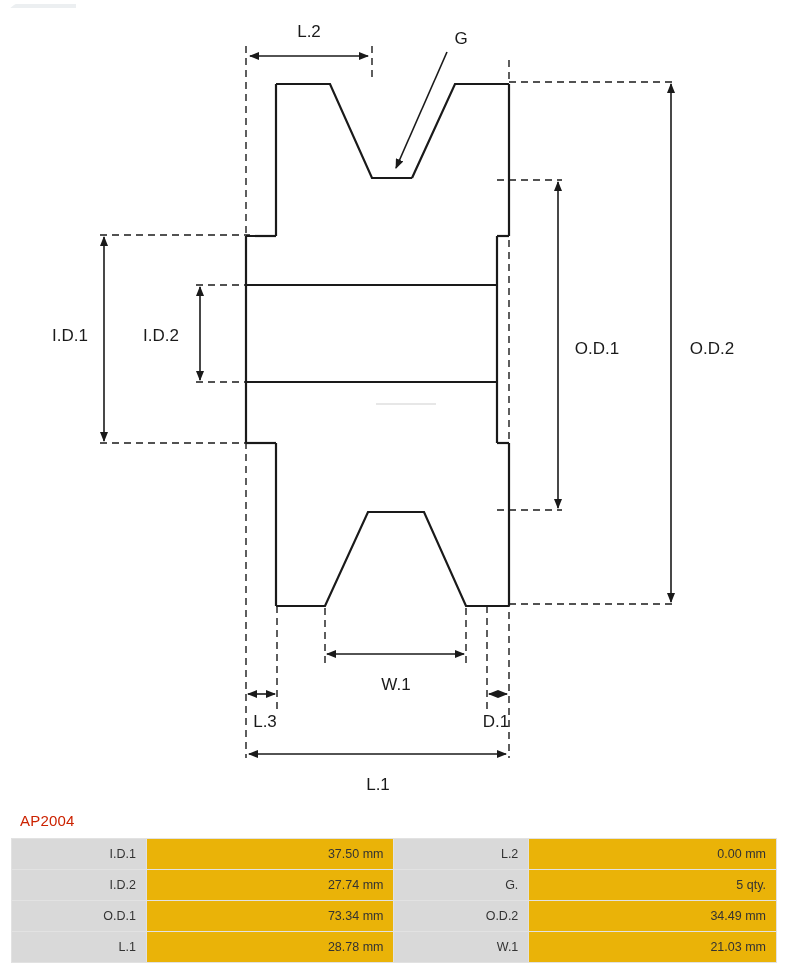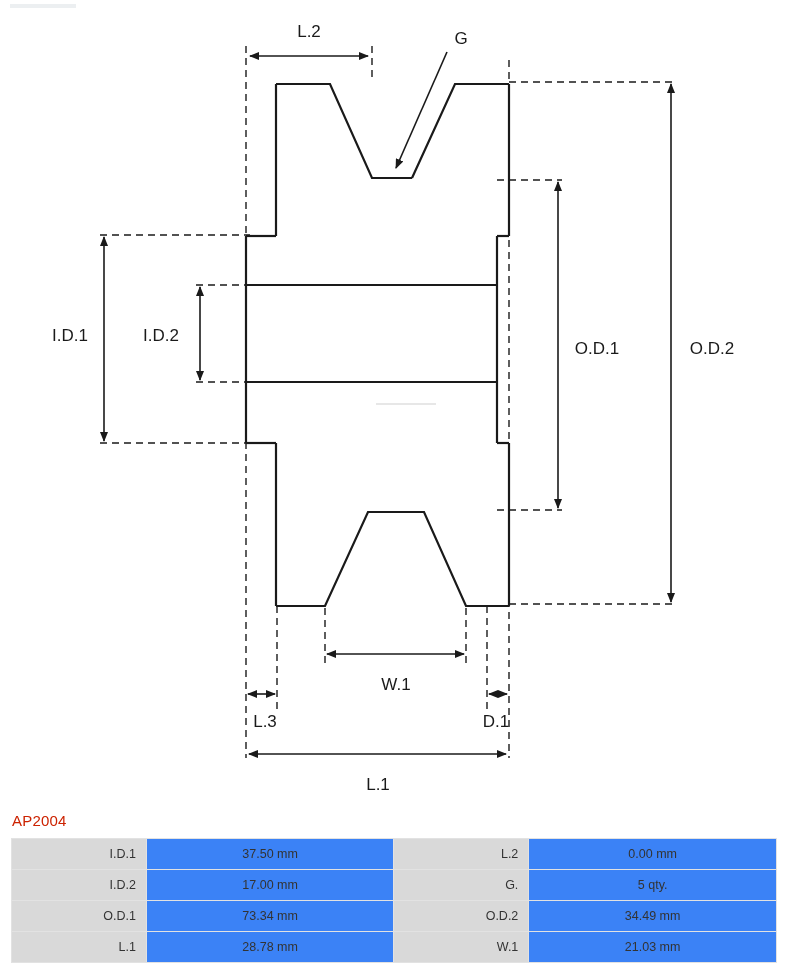--- a/index.html
+++ b/index.html
@@ -8,33 +8,34 @@
     width: 788px; height: 979px;
     background: #ffffff;
     font-family: "Liberation Sans", sans-serif;
     color: #1a1a1a;
   }
   #page {
     position: relative;
     width: 788px;
     height: 979px;
     overflow: hidden;
+    border-radius: 31px;
   }
   
   #drawing {
     position: absolute;
     left: 0; top: 0;
     width: 788px;
     height: 800px;
   }
   #drawing svg { display: block; }
   
   .part-no {
     position: absolute;
-    left: 12px;
+    left: 20px;
     top: 812px;
     font-size: 15px;
     color: #cc2200;
     letter-spacing: 0.2px;
   }
   
   .spec-table {
     position: absolute;
     left: 11px;
     top: 838px;
@@ -47,22 +48,22 @@
     height: 31px;
     padding: 0 10px;
   }
   .spec-table td.key {
     background: #d9d9d9;
     text-align: right;
     width: 135px;
     color: #333333;
   }
   .spec-table td.val {
-    background: #3b82f6;
-    text-align: center;
+    background: #eab308;
+    text-align: right;
     width: 248px;
     color: #333333;
   }
   
   .top-artifact {
     position: absolute;
     left: 10px; top: 4px;
     width: 66px; height: 4px;
     background: #eceff1;
   }
@@ -198,21 +199,21 @@
   <table class="spec-table">
     <tbody>
       <tr>
         <td class="key">I.D.1</td>
         <td class="val">37.50 mm</td>
         <td class="key">L.2</td>
         <td class="val">0.00 mm</td>
       </tr>
       <tr>
         <td class="key">I.D.2</td>
-        <td class="val">17.00 mm</td>
+        <td class="val">27.74 mm</td>
         <td class="key">G.</td>
         <td class="val">5 qty.</td>
       </tr>
       <tr>
         <td class="key">O.D.1</td>
         <td class="val">73.34 mm</td>
         <td class="key">O.D.2</td>
         <td class="val">34.49 mm</td>
       </tr>
       <tr>

